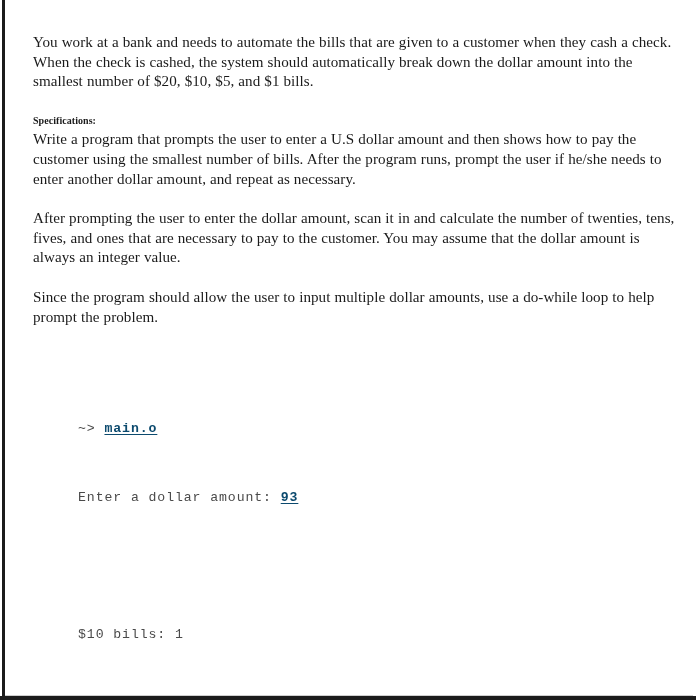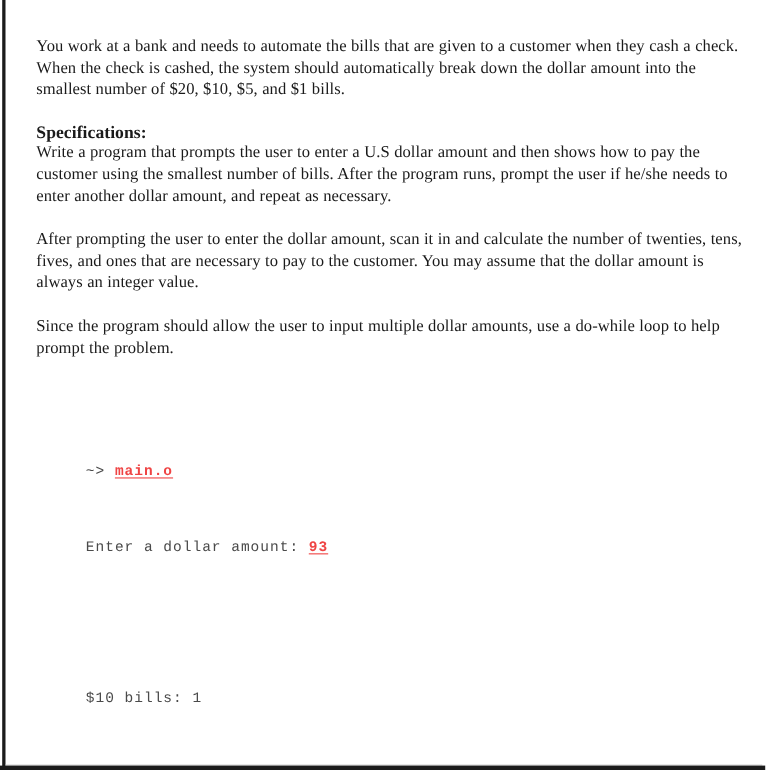--- a/index.html
+++ b/index.html
@@ -60,21 +60,21 @@
     line-height: 19.6px;
     text-align: left;
     letter-spacing: 0.05px;
     word-spacing: 0.2px;
   }
   .gap-md { height: 19px; }
   .gap-lg { height: 20px; }
 
   h2.section-head {
     margin: 0;
-    font-size: 16px;
+    font-size: 10px;
     line-height: 19.6px;
     font-weight: bold;
     letter-spacing: 0.05px;
   }
 
   
   .console {
     margin-top: 22px;
     margin-left: 45px;
     font-family: "Liberation Mono", "DejaVu Sans Mono", monospace;
@@ -84,21 +84,21 @@
     letter-spacing: 0.9px;
     white-space: pre;
   }
   .console .line {
     height: 17.1px;
     white-space: pre;
   }
   .console .line.blank { height: 17.1px; }
   .console .userinput {
     font-weight: bold;
-    color: #ef4444;
+    color: #0c4a6e;
     text-decoration: underline;
     text-underline-offset: 2px;
   }
 </style>
 </head>
 <body>
 
 <div id="page">
 
   <div class="scan-edge-left"></div>

